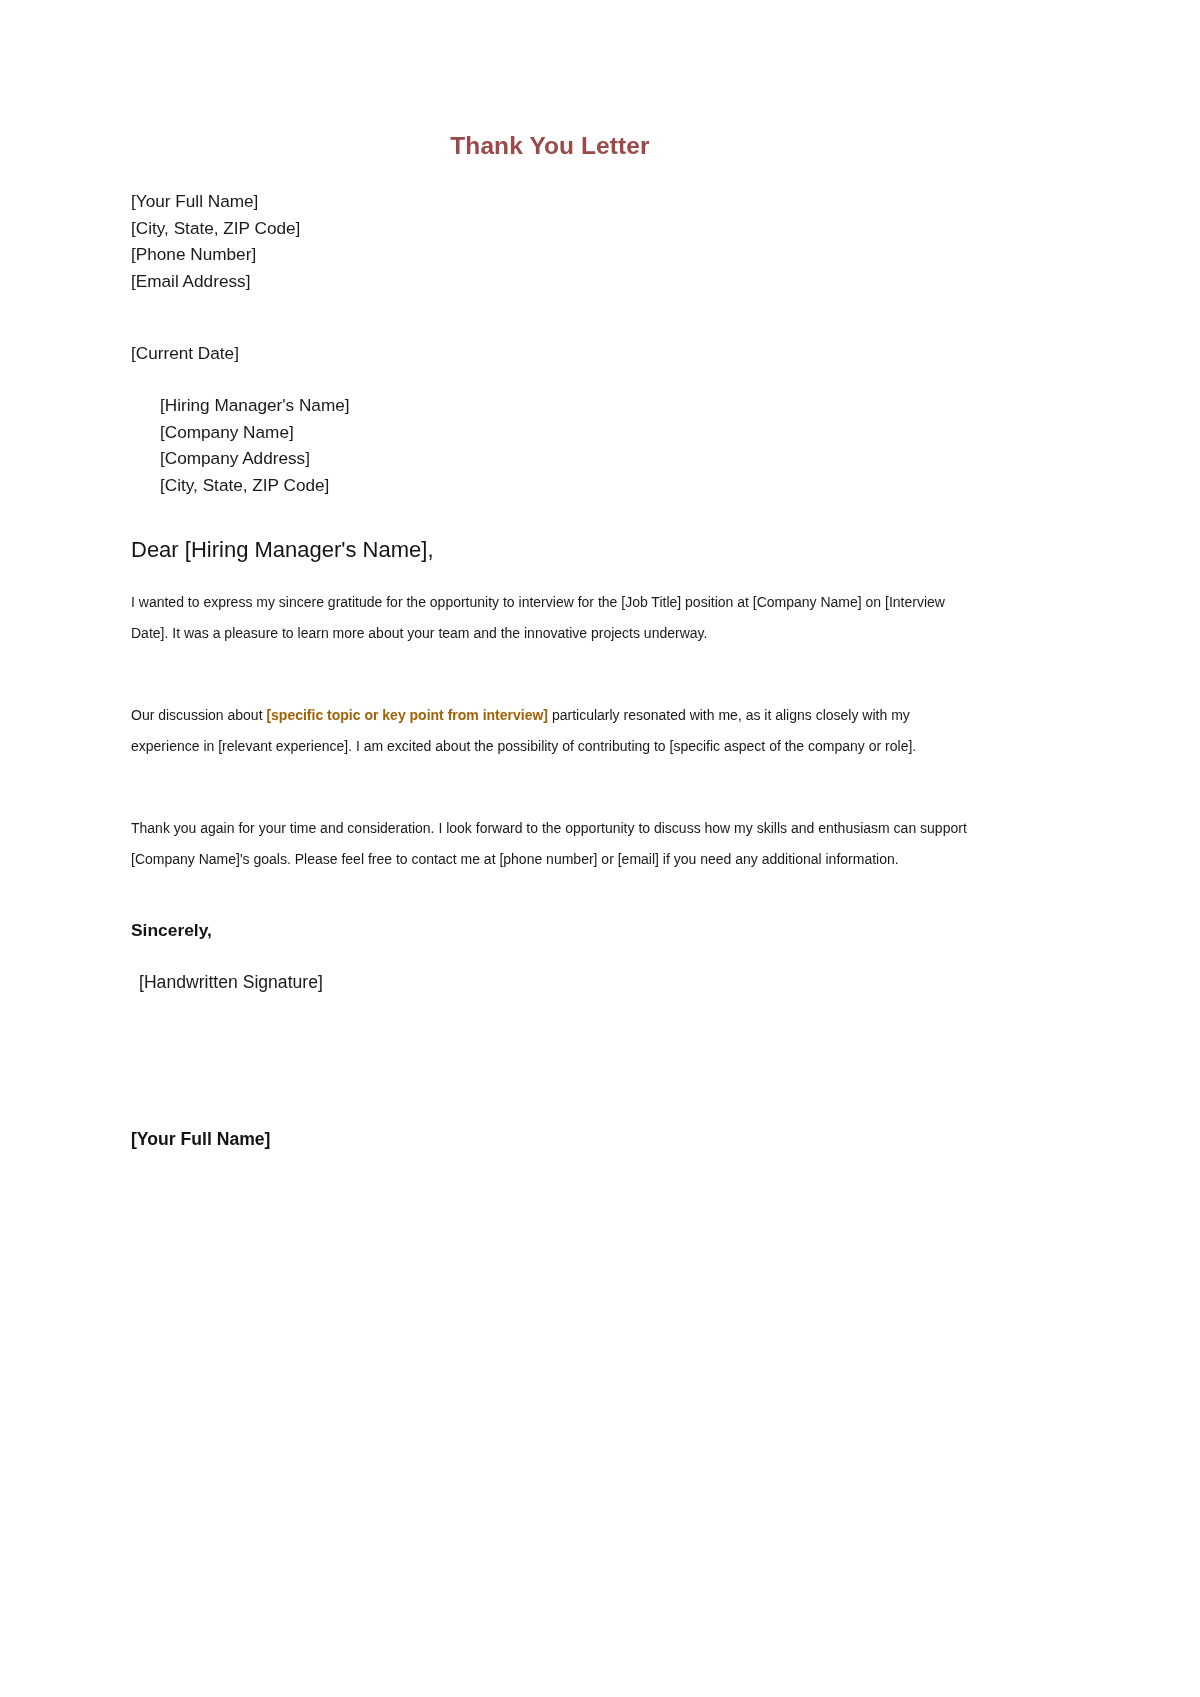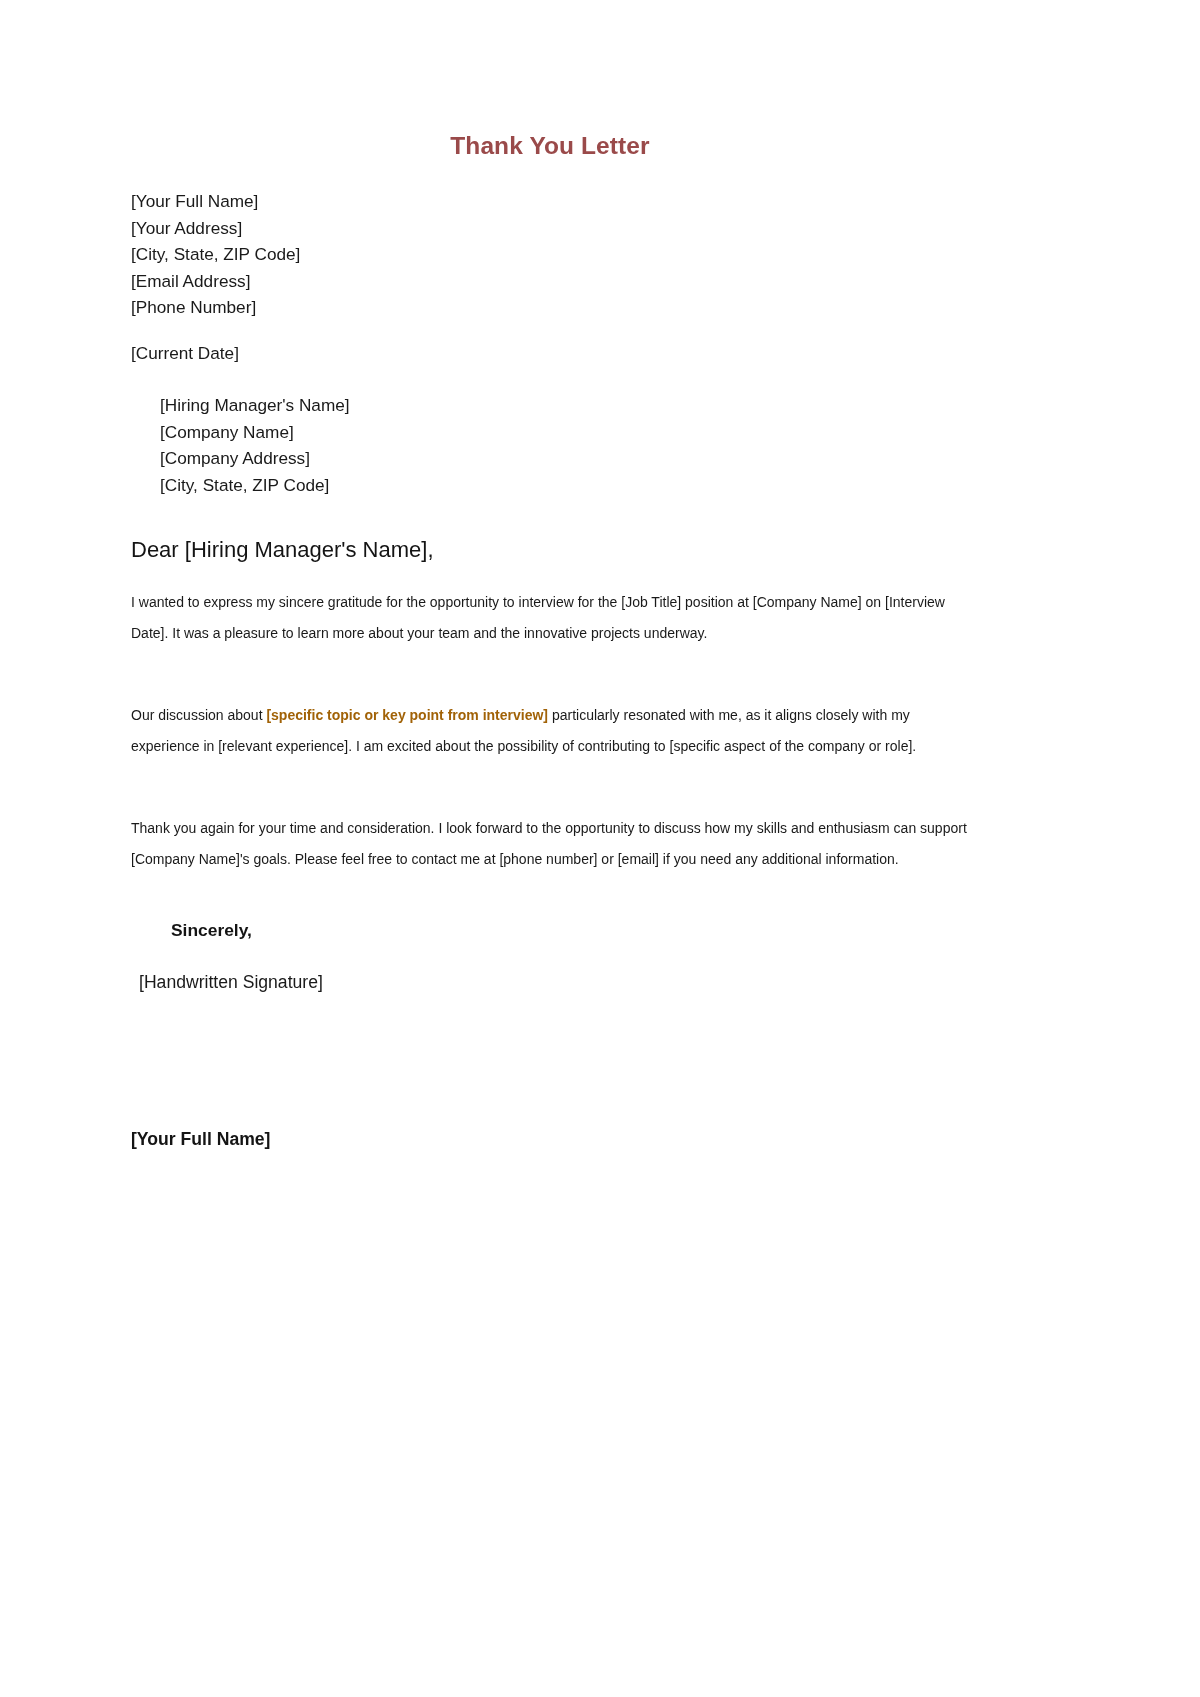--- a/index.html
+++ b/index.html
@@ -75,21 +75,20 @@
   .highlight {
     color: #a16207;
     font-weight: bold;
   }
   .closing {
     top: 917px;
     font-size: 17.4px;
     line-height: 26.6px;
     font-weight: bold;
     color: #141414;
-    margin-left: 40px;
   }
   .signature-line {
     top: 969px;
     font-size: 17.6px;
     line-height: 26.6px;
     color: #1a1a1a;
     margin-left: 8px;
   }
   .signer-name {
     top: 1126px;
@@ -102,24 +101,23 @@
 </head>
 <body>
 
 <div class="page">
   <div class="content">
 
     <h1 class="doc-title">Thank You Letter</h1>
 
     <div class="block sender-block">
       <div class="line">[Your Full Name]</div>
-      <div class="line">[Your Address]</div>
       <div class="line">[City, State, ZIP Code]</div>
+      <div class="line">[Phone Number]</div>
       <div class="line">[Email Address]</div>
-      <div class="line">[Phone Number]</div>
     </div>
 
     <div class="block date-block">
       <div class="line">[Current Date]</div>
     </div>
 
     <div class="block recipient-block">
       <div class="line">[Hiring Manager's Name]</div>
       <div class="line">[Company Name]</div>
       <div class="line">[Company Address]</div>

